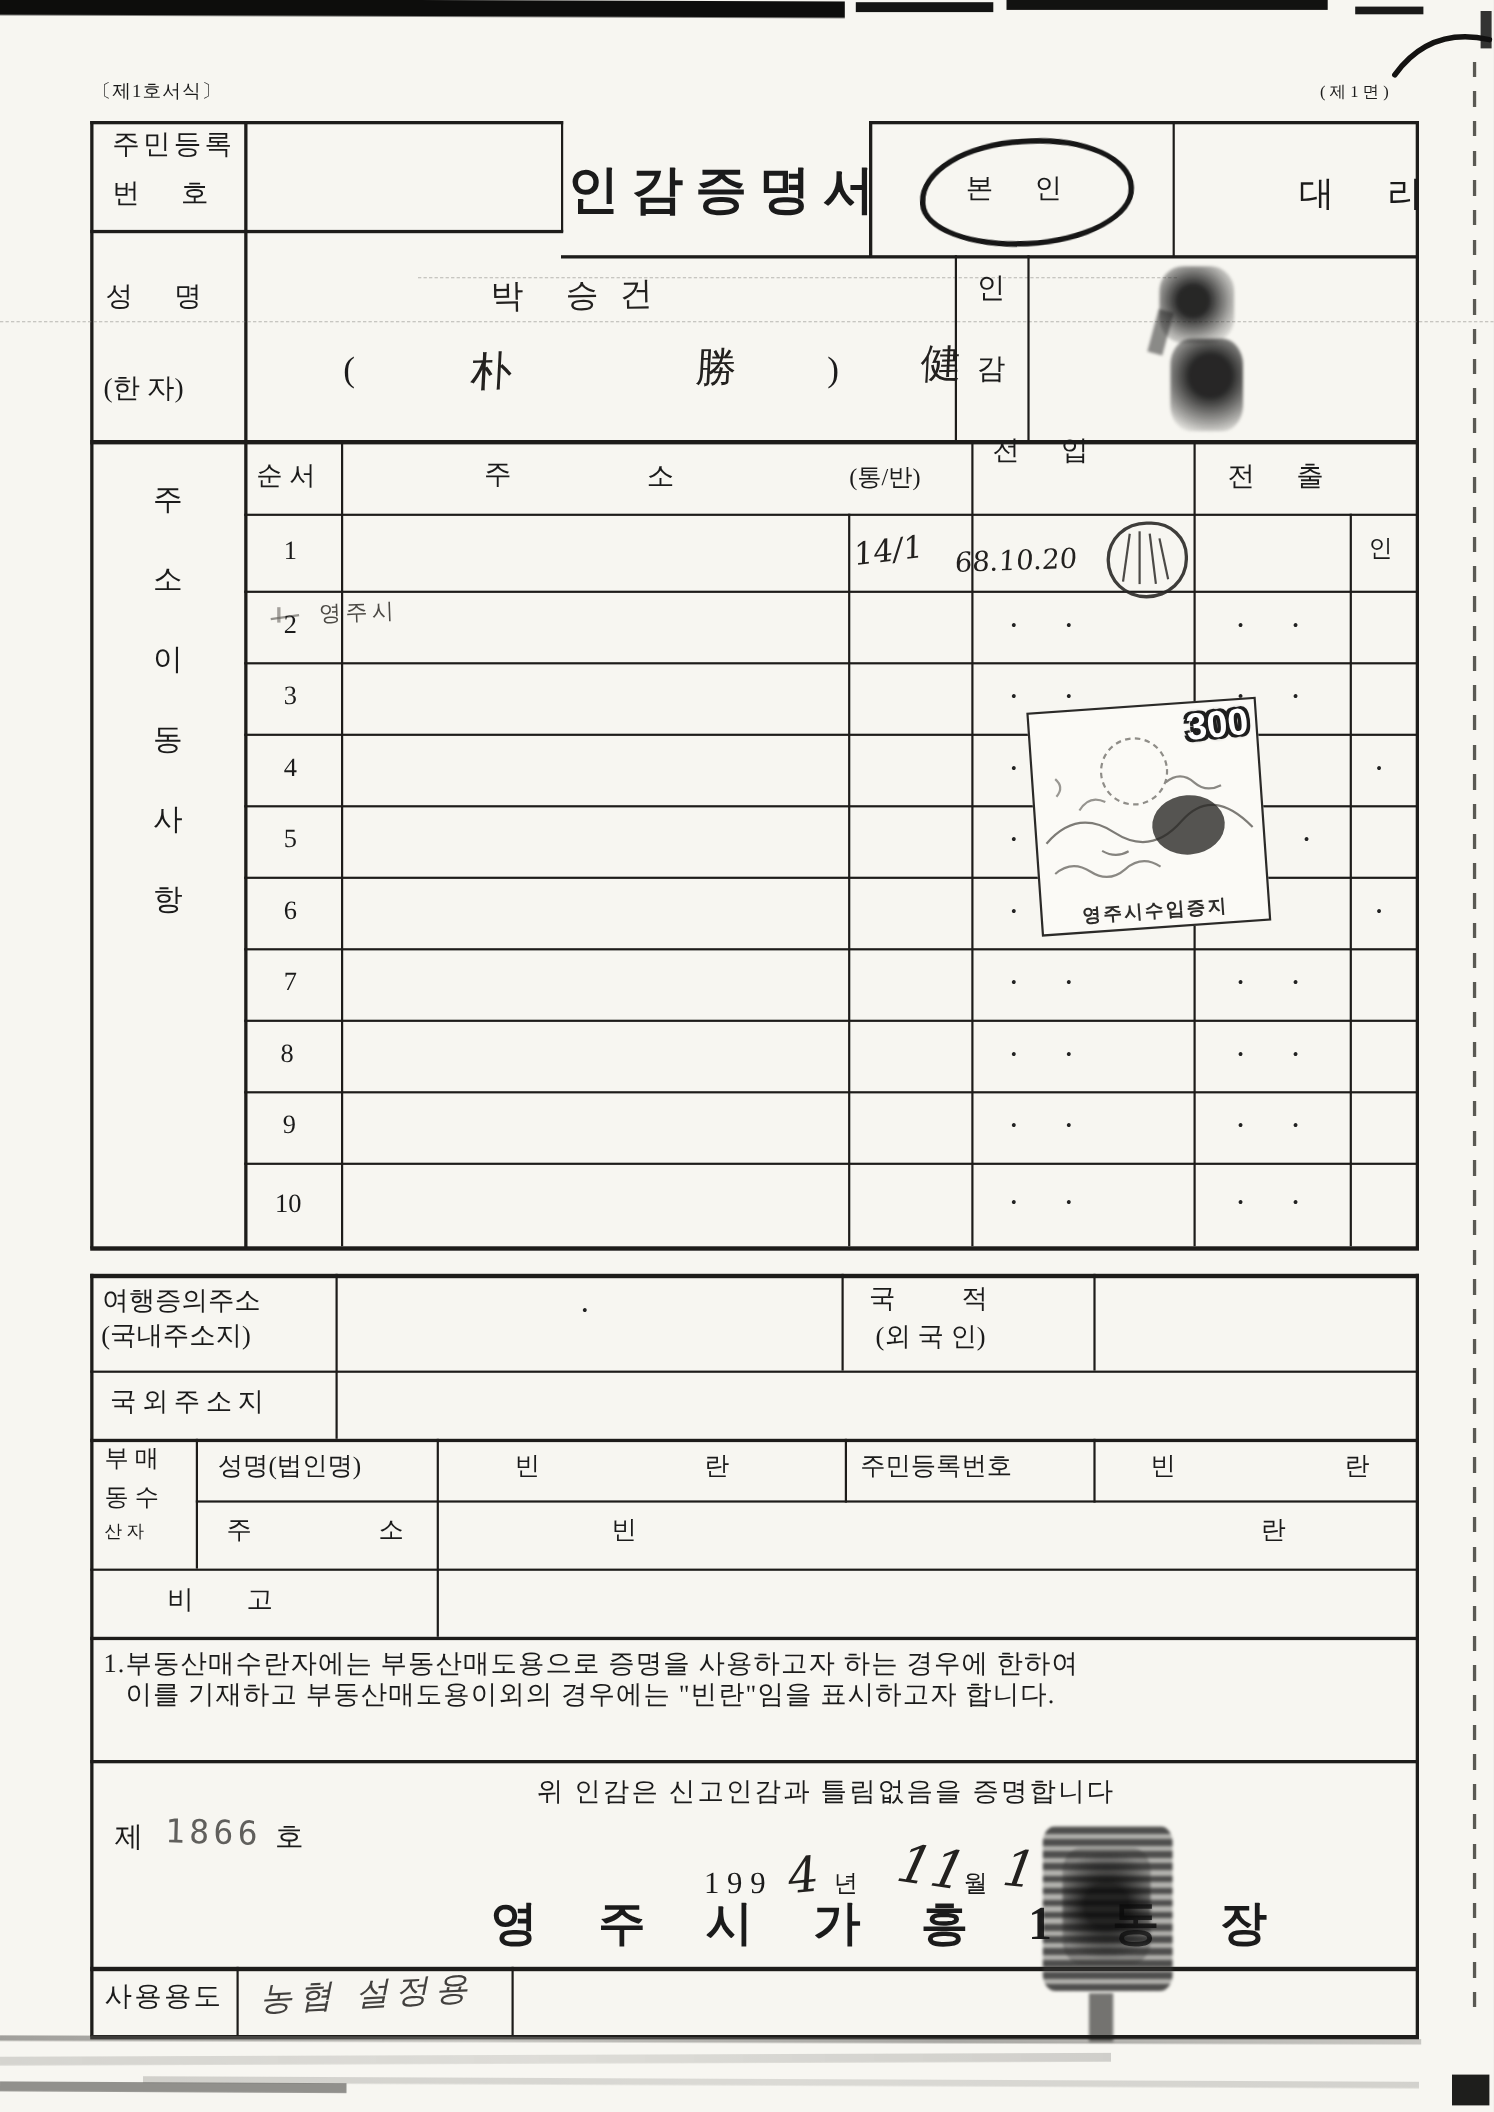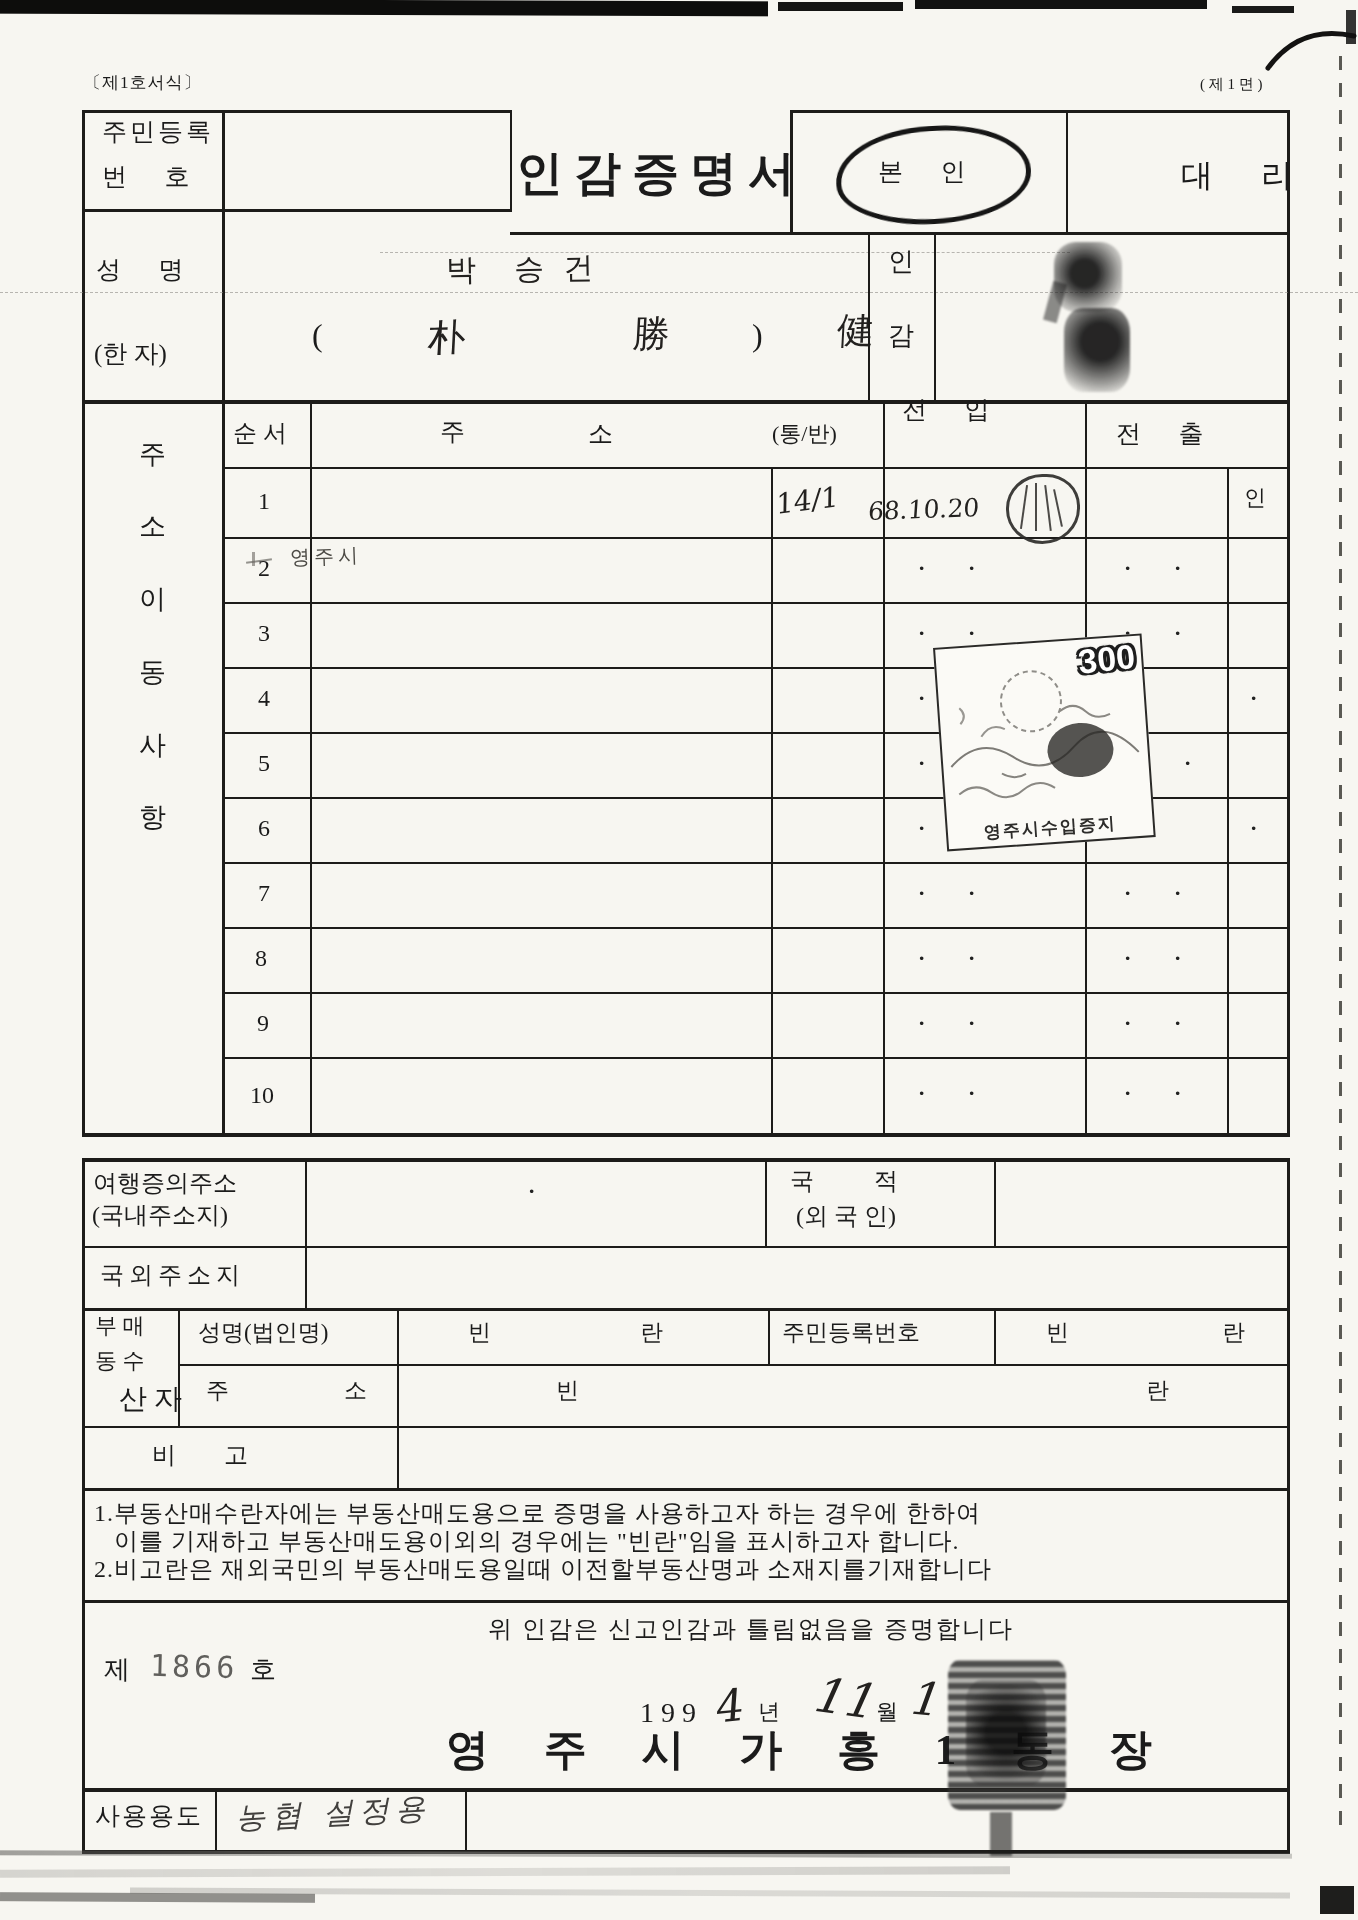--- a/index.html
+++ b/index.html
@@ -209,39 +209,38 @@
   <span class="t" style="left:100px;top:1262px;font-size:24px;letter-spacing:5px;">국외주소지</span>
   <div class="hl" style="left:82px;top:1308px;width:1208px;"></div>
 
   <div class="vl vthin" style="left:178px;top:1308px;height:118px;"></div>
   <div class="vl vthin" style="left:397px;top:1308px;height:180px;"></div>
   <div class="vl vthin" style="left:768px;top:1308px;height:58px;"></div>
   <div class="vl vthin" style="left:994px;top:1308px;height:58px;"></div>
   <div class="hl thin" style="left:178px;top:1364px;width:1110px;"></div>
   <span class="t" style="left:95px;top:1314px;font-size:22px;">부 매</span>
   <span class="t" style="left:95px;top:1349px;font-size:22px;">동 수</span>
-  <span class="t" style="left:95px;top:1384px;font-size:28px;margin-left:24px;">산 자</span>
+  <span class="t" style="left:95px;top:1384px;font-size:16px;">산 자</span>
   <span class="t" style="left:198px;top:1320px;font-size:23px;">성명(법인명)</span>
   <span class="t" style="left:468px;top:1320px;font-size:23px;">빈</span>
   <span class="t" style="left:640px;top:1320px;font-size:23px;">란</span>
   <span class="t" style="left:782px;top:1320px;font-size:23px;">주민등록번호</span>
   <span class="t" style="left:1046px;top:1320px;font-size:23px;">빈</span>
   <span class="t" style="left:1222px;top:1320px;font-size:23px;">란</span>
   <span class="t" style="left:206px;top:1378px;font-size:23px;">주</span>
   <span class="t" style="left:344px;top:1378px;font-size:23px;">소</span>
   <span class="t" style="left:556px;top:1378px;font-size:23px;">빈</span>
   <span class="t" style="left:1146px;top:1378px;font-size:23px;">란</span>
   <div class="hl thin" style="left:82px;top:1426px;width:1208px;"></div>
 
   <span class="t" style="left:152px;top:1442px;font-size:24px;">비        고</span>
   <div class="hl" style="left:82px;top:1488px;width:1208px;"></div>
 
   <span class="t" style="left:94px;top:1500px;font-size:24px;letter-spacing:1px;">1.부동산매수란자에는 부동산매도용으로 증명을 사용하고자 하는 경우에 한하여</span>
   <span class="t" style="left:114px;top:1528px;font-size:24px;letter-spacing:1px;">이를 기재하고 부동산매도용이외의 경우에는 "빈란"임을 표시하고자 합니다.</span>
-  <span class="t" style="left:94px;top:1556px;font-size:24px;letter-spacing:1px;">2.비고란은 재외국민의 부동산매도용일때 이전할부동산명과 소재지를기재합니다</span>
   <div class="hl" style="left:82px;top:1600px;width:1208px;"></div>
 
   <span class="t" style="left:488px;top:1616px;font-size:24px;letter-spacing:2px;">위 인감은 신고인감과 틀림없음을 증명합니다</span>
   <span class="t" style="left:104px;top:1656px;font-size:26px;">제</span>
   <span class="t" style="left:150px;top:1650px;font-size:30px;letter-spacing:4px;color:#3b3a37;opacity:.8;transform:rotate(1.5deg);font-family:'DejaVu Sans Mono',monospace;">1866</span>
   <span class="t" style="left:250px;top:1656px;font-size:26px;">호</span>
   <span class="t" style="left:640px;top:1698px;font-size:28px;letter-spacing:7px;">199</span>
   <span class="t hand" style="left:716px;top:1682px;font-size:44px;transform:rotate(-6deg) skewX(-10deg);">4</span>
   <span class="t" style="left:758px;top:1700px;font-size:22px;">년</span>
   <span class="t hand" style="left:816px;top:1672px;font-size:48px;transform:rotate(8deg) skewX(-16deg);">11</span>

